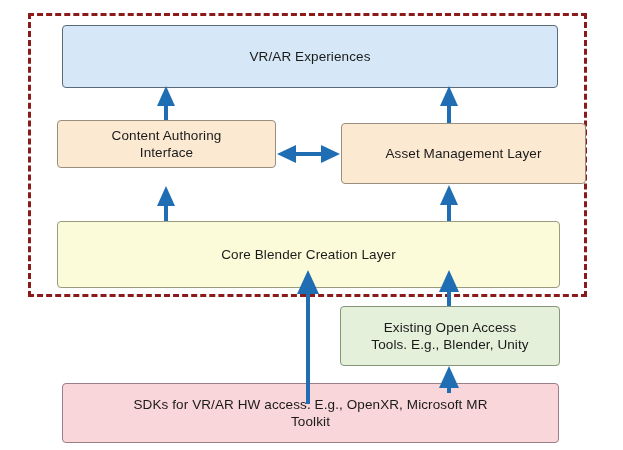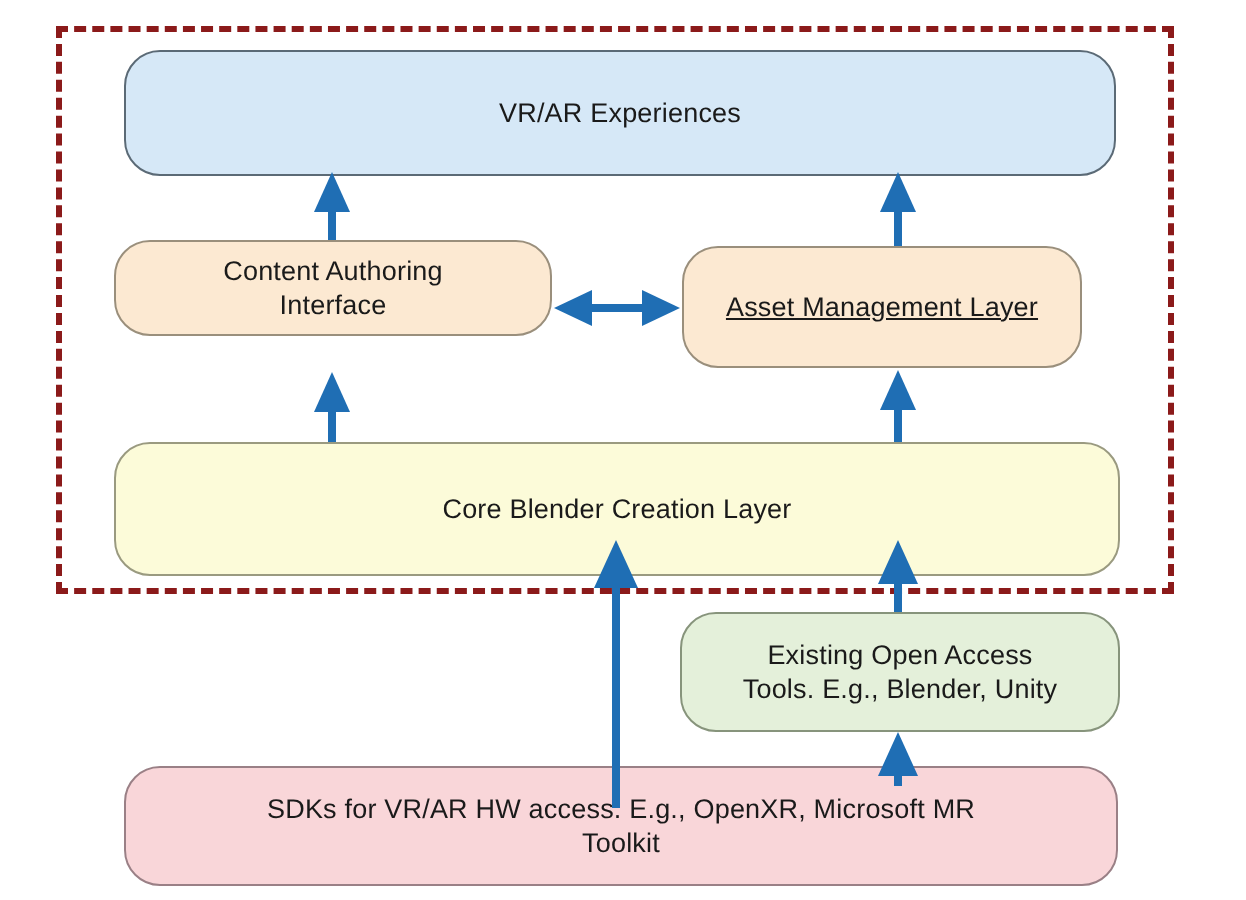--- a/index.html
+++ b/index.html
@@ -24,21 +24,21 @@
     width: 559px;
     height: 284px;
     border: 3px dashed #8b1a1a;
     box-sizing: border-box;
     background: transparent;
   }
   .node {
     position: absolute;
     box-sizing: border-box;
     border: 1px solid #8a8a78;
-    border-radius: 18px;
+    border-radius: 4px;
     display: flex;
     align-items: center;
     justify-content: center;
     text-align: center;
     color: #1a1a1a;
     font-size: 13.5px;
     line-height: 1.28;
     padding: 2px 8px;
     letter-spacing: 0.1px;
   }
@@ -53,21 +53,21 @@
     left: 62px; top: 25px; width: 496px; height: 63px;
   }
   .node.orange-left {
     background: #fce9d2;
     border-color: #9a8f7c;
     left: 57px; top: 120px; width: 219px; height: 48px;
   }
   .node.orange-right {
     background: #fce9d2;
     border-color: #9a8f7c;
-    left: 341px; top: 123px; width: 200px; height: 61px; text-decoration: underline;
+    left: 341px; top: 123px; width: 245px; height: 61px;
   }
   .node.yellow {
     background: #fcfbd9;
     border-color: #9a9a80;
     left: 57px; top: 221px; width: 503px; height: 67px;
   }
   .node.green {
     background: #e4f0da;
     border-color: #87947c;
     left: 340px; top: 306px; width: 220px; height: 60px; align-items: center;

